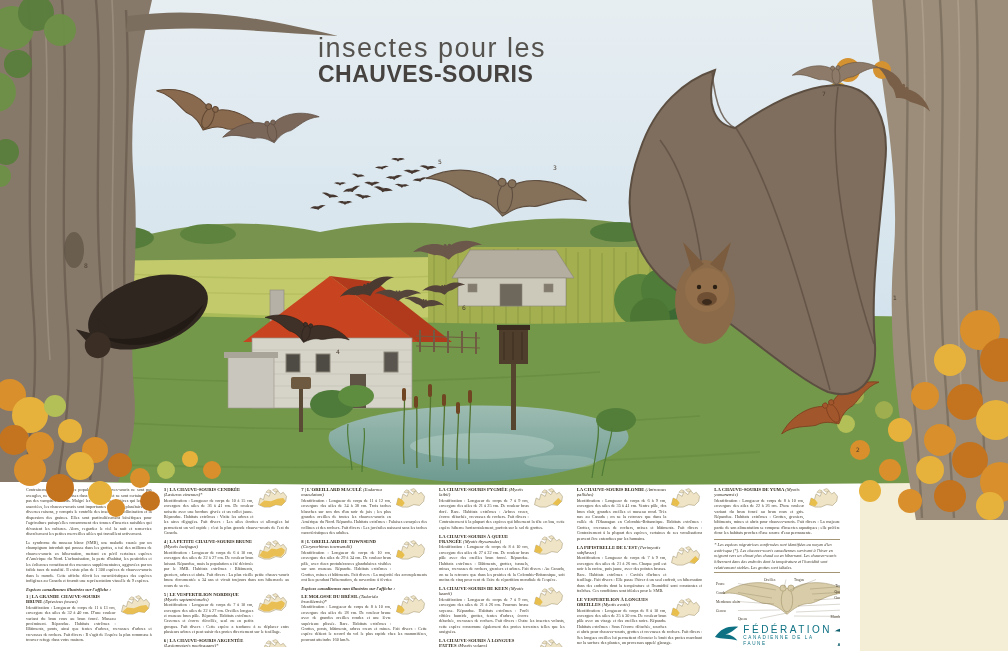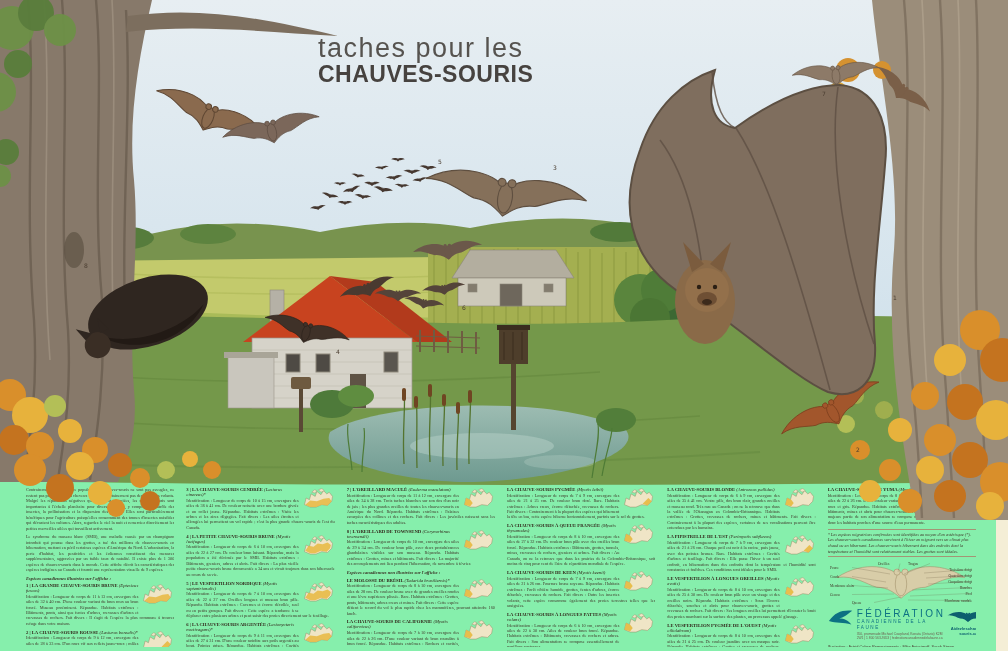--- a/index.html
+++ b/index.html
@@ -3,21 +3,21 @@
 <meta charset="utf-8">
 <style>
   html,body{margin:0;padding:0;}
   body{width:1008px;height:651px;position:relative;overflow:hidden;background:#f4eed6;font-family:"Liberation Sans",sans-serif;}
   
   .scene{position:absolute;top:0;left:0;z-index:3;pointer-events:none;}
   .title{position:absolute;left:318px;top:33px;z-index:5;}
   .title .t1{font-size:27px;color:#56534f;letter-spacing:1.5px;font-weight:400;}
   .title .t2{font-size:23px;font-weight:800;color:#46423f;letter-spacing:.5px;margin-top:-3px;}
   
-  .panel{position:absolute;top:480px;left:0;width:996px;height:171px;background:#86efac;z-index:2;}
+  .panel{position:absolute;top:480px;left:0;width:860px;height:171px;background:#ffffff;z-index:2;}
   .columns{display:flex;gap:12px;padding:7px 20px 0 26px;}
   .col{flex:1;height:160px;overflow:hidden;font-family:"Liberation Serif",serif;color:#41392b;}
   .para{font-size:4.3px;line-height:1.28;text-align:justify;margin:0 0 3px;}
   .label{font-size:4.6px;font-style:italic;margin:2px 0 2.5px;color:#3a3226;font-weight:bold;}
   .sp{margin:0 0 3.5px;overflow:hidden;}
   .sp h4{font-size:4.7px;margin:0 0 .6px;color:#32281b;font-weight:bold;}
   .sp h4 .lat{font-style:italic;font-weight:normal;}
   .sp .desc{font-size:4.3px;line-height:1.27;text-align:justify;margin:0;}
   .cmap{float:right;width:33px;height:25px;margin:1px 0 1px 3px;}
   .footnote{font-size:4.3px;font-style:italic;line-height:1.3;border-top:.4px solid #a39575;border-bottom:.4px solid #a39575;padding:2px 0;margin:2px 0 3px;}
@@ -358,21 +358,21 @@
     <text x="553" y="170">3</text>
     <text x="336" y="354">4</text>
     <text x="438" y="164">5</text>
     <text x="462" y="310">6</text>
     <text x="822" y="96">7</text>
     <text x="84" y="268">8</text>
   </g>
 </svg>
 
 <div class="title">
-  <div class="t1">taches pour les</div>
+  <div class="t1">insectes pour les</div>
   <div class="t2">CHAUVES-SOURIS</div>
 </div>
 
 <div class="panel">
   <div class="columns">
       <div class="col">
         <p class="para">Contrairement à la croyance populaire, les chauves-souris ne sont pas aveugles, ne restent pas prises dans vos cheveux et ne sont certainement pas des vampires volants. Malgré les réputations négatives qui leur sont associées, les chauves-souris sont importantes à l'échelle planétaire pour diverses raisons, y compris le contrôle des insectes, la pollinisation et la dispersion des graines. Elles sont particulièrement bénéfiques pour l'agriculture puisqu'elles consomment des tonnes d'insectes nuisibles qui dévastent les cultures. Alors, regardez le ciel la nuit et remerciez discrètement les petites merveilles ailées qui travaillent activement.</p>
         <p class="para">Le syndrome du museau blanc (SMB), une maladie causée par un champignon introduit qui pousse dans les grottes, a tué des millions de chauves-souris en hibernation, mettant en péril certaines espèces d'Amérique du Nord. L'urbanisation, la perte d'habitat, les pesticides et les éoliennes constituent des menaces supplémentaires, aggravées par un faible taux de natalité. Il existe plus de 1 300 espèces de chauves-souris dans le monde. Cette affiche décrit les caractéristiques des espèces indigènes au Canada et fournit une représentation visuelle de 9 espèces.</p>
         <p class="label">Espèces canadiennes illustrées sur l'affiche :</p>
         <div class="sp">

